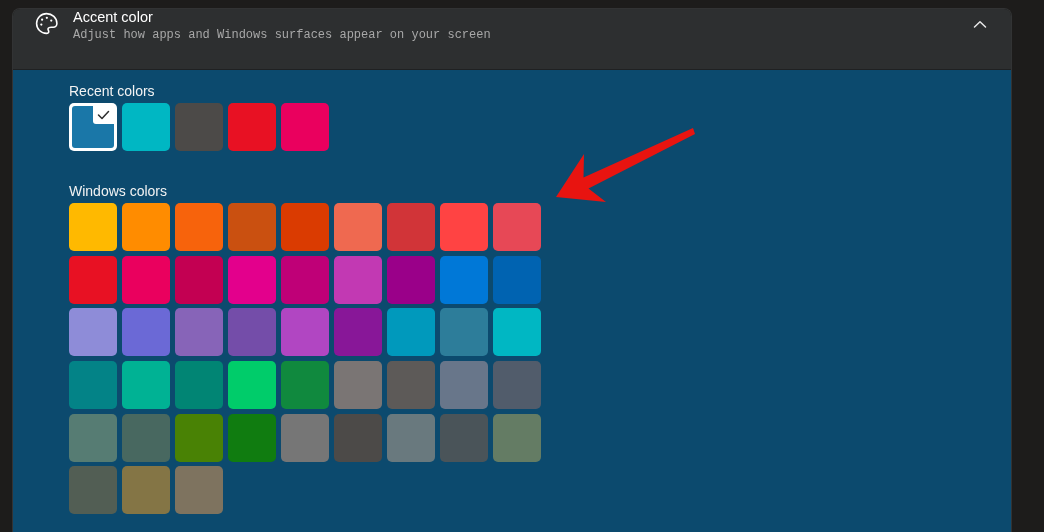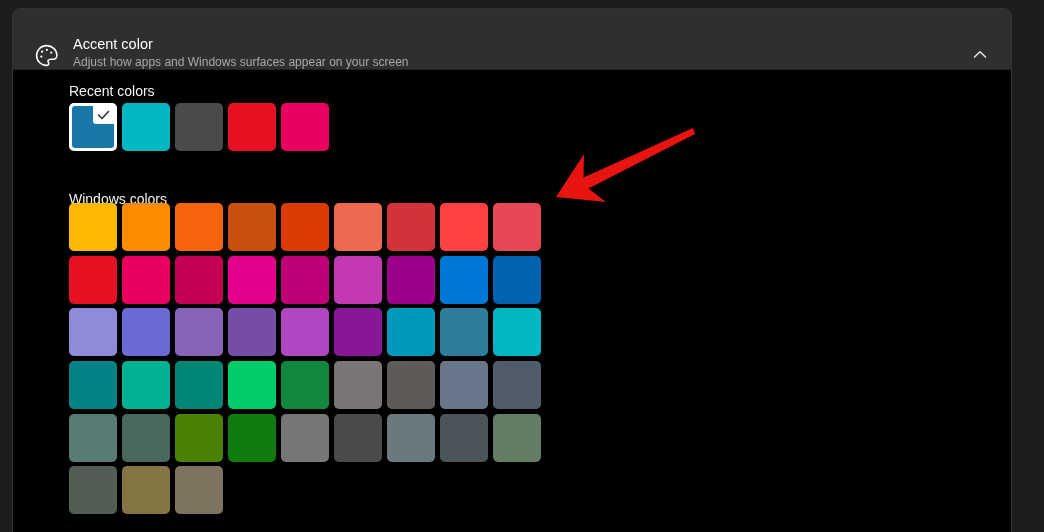--- a/index.html
+++ b/index.html
@@ -14,46 +14,46 @@
 
   .card {
     position:absolute; left:12px; top:8px; width:1000px; height:524px;
     border-radius:8px 8px 0 0; overflow:hidden;
     border:1px solid #323334; border-bottom:none;
   }
 
   .card-header {
     position:relative; height:61px; background:#2d2f30;
     border-bottom:1px solid #202122;
-    display:flex; align-items:flex-end;
+    display:flex; align-items:flex-start;
   }
   .hdr-icon { margin-left:19px; width:28px; height:28px; display:flex; align-items:center; justify-content:center; flex:0 0 auto; }
   .hdr-text { margin-left:13px; display:flex; flex-direction:column; gap:3px; }
   .hdr-title { color:#ffffff; font-size:14.5px; line-height:16px; }
-  .hdr-sub { color:#a8a8a8; font-size:12px; line-height:14px; }
+  .hdr-sub { color:#a8a8a8; font-size:12px; line-height:14px;font-family:Liberation Mono, monospace; }
   .hdr-controls { margin-left:auto; margin-right:15px; display:flex; align-items:center; gap:12px; }
 
   .dropdown {
     width:131px; height:27px; background:#343639;
     border:1px solid #45474a; border-radius:4px;
     display:flex; align-items:center; cursor:default;
   }
   .dropdown .dd-value { color:#f2f2f2; font-size:13.5px; padding-left:13px; flex:1; }
   .dropdown .dd-chev { padding-right:13px; display:flex; align-items:center; }
 
   .expander {
     width:32px; height:30px; background:transparent; border:none;
     display:flex; align-items:center; justify-content:center; cursor:default;
   }
 
-  .card-body { position:relative; height:462px; background:#000000; }
+  .card-body { position:relative; height:462px; background:#0c4a6e; }
 
   .section-label { position:absolute; left:56px; color:#f3f3f3; font-size:14px; }
   .recent-label { top:13px; }
-  .windows-label { top:121px; }
+  .windows-label { top:113px; }
 
   .swatch-row { position:absolute; left:56px; top:33px; display:flex; gap:5px; }
   .swatch-grid {
     position:absolute; left:56px; top:133px;
     display:grid; grid-template-columns:repeat(9,48px);
     gap:4.7px 5px; width:max-content;
   }
 
   .swatch { width:48px; height:48px; border-radius:5px; position:relative; }
   .swatch.selected { background:#ffffff; }

